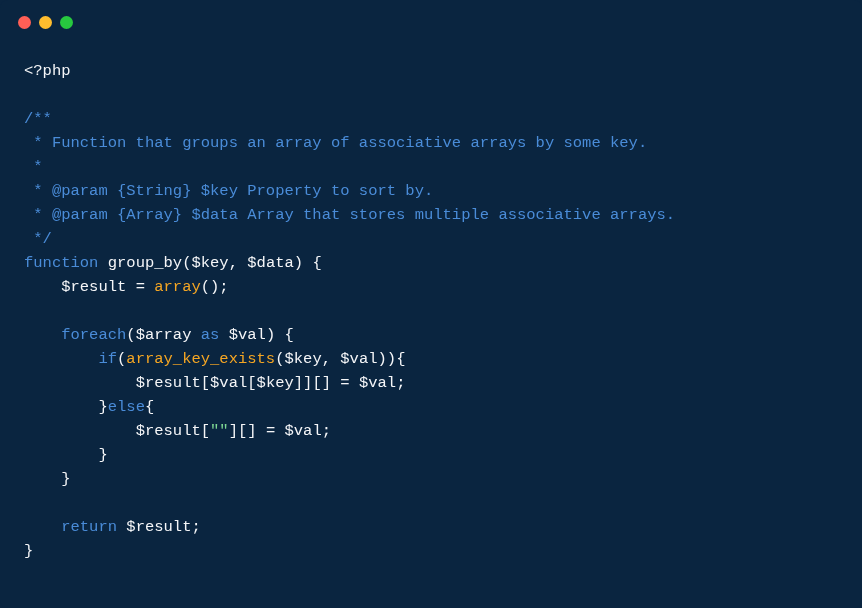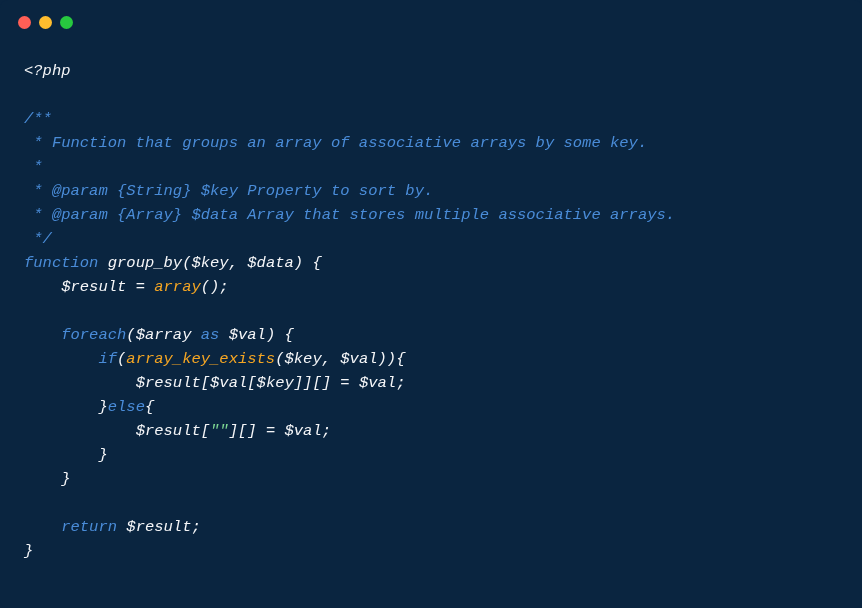--- a/index.html
+++ b/index.html
@@ -10,21 +10,20 @@
     width: 862px;
     height: 608px;
     overflow: hidden;
   }
   .window {
     width: 862px;
     height: 608px;
     background: #0a2540;
     border-radius: 8px;
     box-sizing: border-box;
-    font-style: italic;
   }
   .titlebar {
     padding: 16px 18px 8px 18px;
     display: flex;
     gap: 8px;
   }
   .traffic-light {
     width: 13px;
     height: 13px;
     border-radius: 50%;

